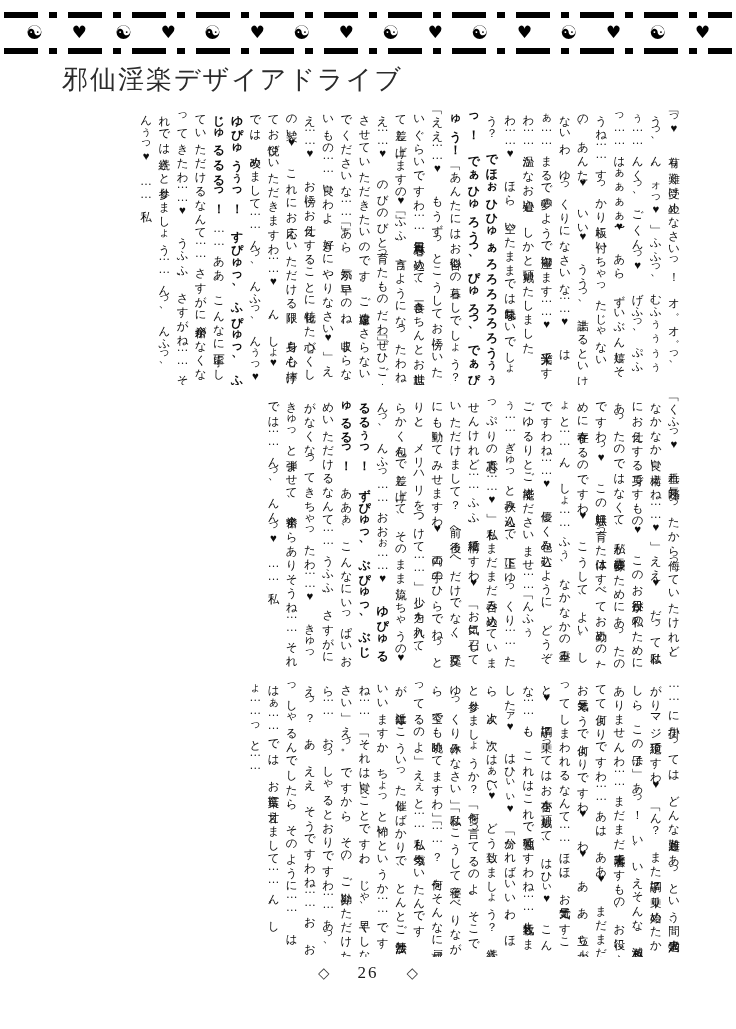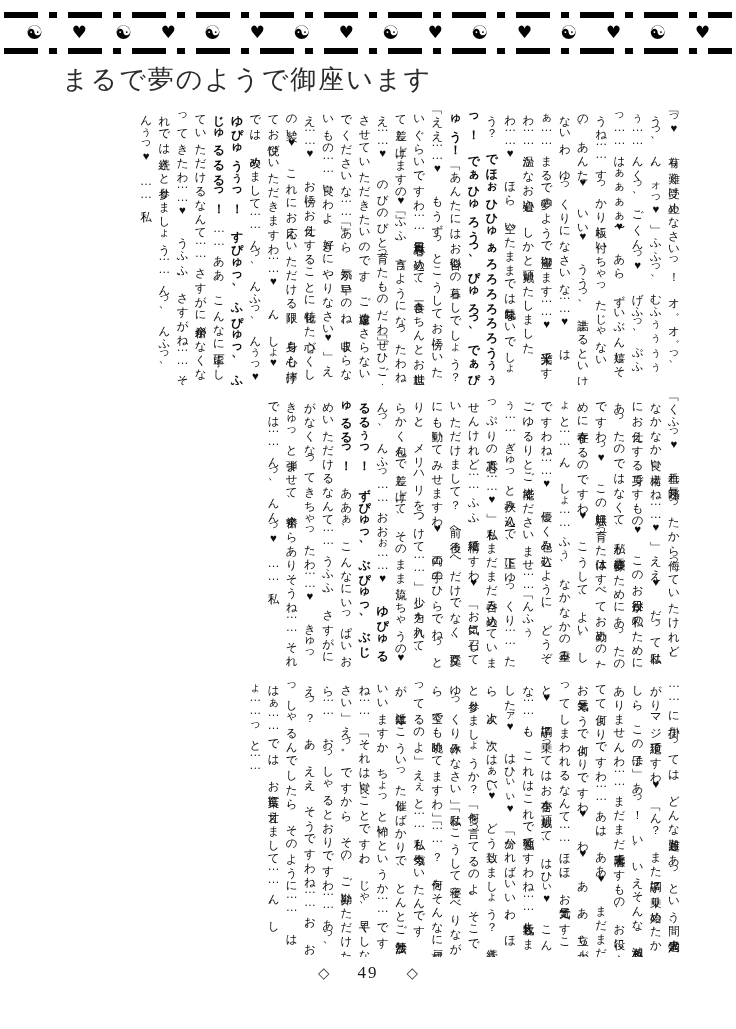--- a/index.html
+++ b/index.html
@@ -69,23 +69,23 @@
     <span class="bsym">♥</span>
     <span class="bsym yy">☯</span>
     <span class="bsym">♥</span>
     <span class="bsym yy">☯</span>
     <span class="bsym">♥</span>
     <span class="bsym yy">☯</span>
     <span class="bsym">♥</span>
   </div>
 <div class="dash-row r2"></div>
 
-<div class="title">まるで夢のようで御座います</div>
+<div class="title">邪仙淫楽デザイアドライブ</div>
 
 <div class="band band1"><span class="seg normal">「っ♥　有り難く受け止めなさいっ！　オ゛オ゛っ、うっ、ん、ォっ♥」　ふふっ、むふぅぅぅぅぅ……んくっ、ごくんっ♥　げふっ、ぷふっ……はぁぁぁぁ〜♥　あら、ずいぶん嬉しそうね……すっかり板に付いちゃったじゃないの、あんた♥　いい♥　ううっ、詰まるといけないわ、ゆっくりになさいな……♥　はぁ……まるで夢のようで御座います……♥　光栄ですわ……温かなお心遣い、しかと頂戴いたしましたわ……♥　ほら、空いたままでは味気ないでしょう？　</span><span class="seg bold">でほぉひひゅぁろろろろろろうぅぅっ！　でぁひゅろうっ、ぴゅろっ、でぁぴゅう！　</span><span class="seg normal">「あんたにはお似合いの暮らしでしょう？」「ええ……♥　もうずっとこうしてお傍にいたいぐらいですわ……毎日真心を込めて、三食きちんとお世話して差し上げますの♥」「ふふ、言うようになったわねえ……♥　のびのびと育ったものだわ」「ぜひご奉仕させていただきたいのです。ご遠慮なさらないでくださいな……」「あら、気が早いのね。収まらないもの……良いわよ、好きにやりなさい♥」　ええ……♥　お傍にお仕えすることに特化した心づくしの装い♥　これにお応えいただける限り、身も心も捧げてお悦びいただきますわ……♥　ん、しょ♥　では、改めまして……んっ、んふっ、んぅっ♥　</span><span class="seg bold">ゆぴゅうぅっ！　すぴゅっ、ふぴゅっ、ふじゅるるるっ！　</span><span class="seg normal">……ああ、こんなに丁寧にしていただけるなんて……さすがに余裕がなくなってきたわ……♥　うふふ、さすがね……それでは続きと参りましょう……んっ、んふっ、んぅっ♥　……私</span></div>
 <div class="band band2"><span class="seg normal">「くふっ♥　垂れ気味だったから侮っていたけれど、なかなか良い構えね……♥」　ええ♥　だって私は霊夢様にお仕えする身ですもの♥　このお役目が私のためにあったのではなくて、私が霊夢様のためにあったのですわっ♥　この無駄に育った体はすべてお勤めのために存在するのですわ♥　こうして、よい、しょと……ん、しょ……ふぅ、なかなかの重みですわね……♥　優しく包み込むように、どうぞごゆるりとご堪能くださいませ……「んふぅぅ……ぎゅっと挟み込んで、上下にゆっくり……たっぷりの真心で……♥」　私もまだまだ呑み込めていませんけれど……ふふ、結構ですわ♥　「お気に召していただけまして？　前へ後ろへだけでなく、交互に上下にも動いてみせますわ♥　両の手のひらでねっとりと、メリハリをつけて……」　少し力を入れて、柔らかく包んで差し上げて、そのまま流しちゃうの♥　んっ、んふっ……おおぉ……♥　</span><span class="seg bold">ゆぴゅるるるぅっ！　ずぴゅっ、ぶぴゅっ、ぶじゅるるっ！　</span><span class="seg normal">ああぁ、こんなにいっぱいお褒めいただけるなんて……うふふ、さすがに余裕がなくなってきちゃったわ……♥　きゅっきゅっと弾ませて、余裕すらありそうね……それでは……んっ、んんっ♥　……私</span></div>
 <div class="band band3"><span class="seg normal">……に掛かっては、どんな難題もあっという間、大満足の仕上がりマジ絶頂ですわ♥　「ん？　また調子に乗り始めたかしら、この子は」　あっ！　い、いえそんな、滅相もありませんわ……まだまだ未熟者ですもの、お役に立てて何よりですわ……あは、ああ♥　まだまだお元気そうで何よりですわ♥　わ♥　あ、あ、立ち上がってしまわれるなんて……ほほ、お元気ですこと♥　調子に乗ってはお小言を頂戴して、はひぃ♥　こんな……も、これはこれで勉強ですわね……失礼致しましたァ♥　はひぃぃ♥　「分かればいいわ。ほら、次よ、次」　はぁ〜い♥　どう致しましょう？　続きと参りましょうか？　「何を言ってるのよ。そこでゆっくり休みなさい」　「私はこうして寝そべりながら、空でも眺めてますわ」　「……？　何をそんなに戸惑ってるのよ」　えぇと……私も今気づいたんですが、近年はこういった催しばかりで、とんとご無沙汰といいますか、ちょっと怖いというか……ですね……　「それは良いことですわ。じゃ、早くしなさい」　えっ。ですから、その、ご勘弁いただけたら……　おっしゃるとおりですわ……あっ、えっ？　あ、ええ、そうですわね……お、おっしゃるんでしたら、そのように……　は、はぁ……では、お言葉に甘えまして……ん、しょ……っと……</span></div>
 
 <div class="footer">
   <span class="dia">◇</span>
-  <span class="pnum">49</span>
+  <span class="pnum">26</span>
   <span class="dia">◇</span>
 </div>
 
 </body></html>

